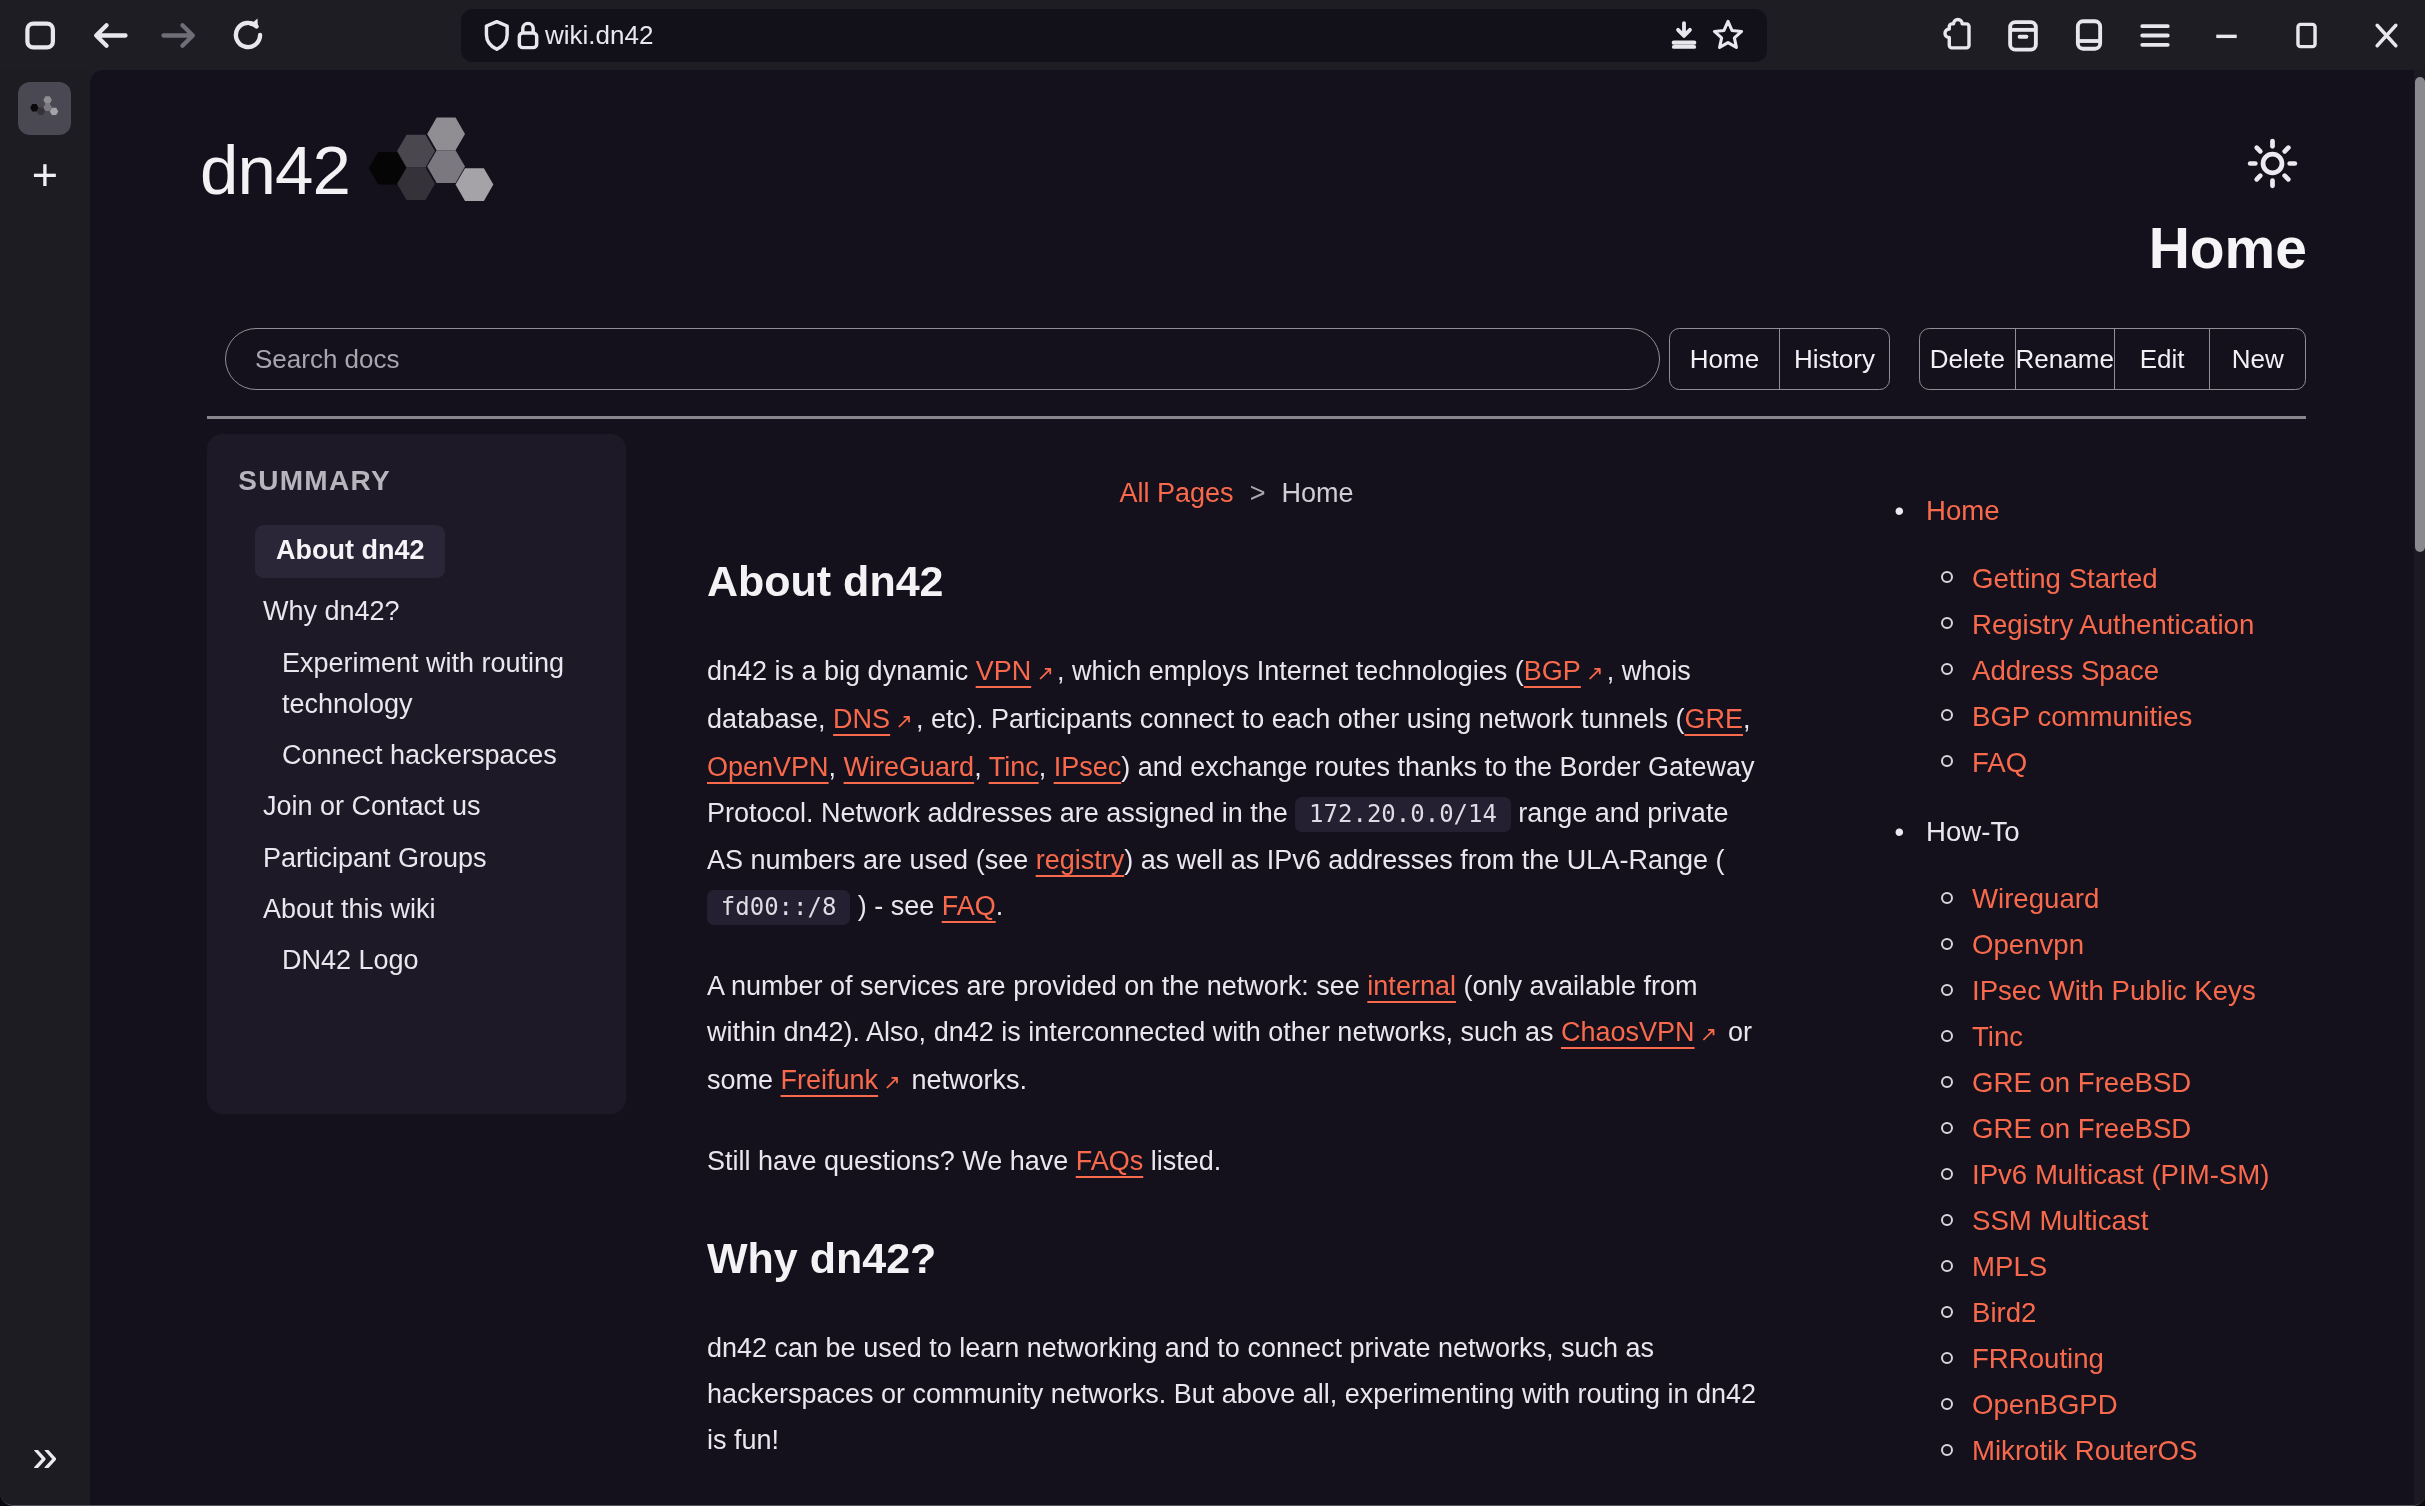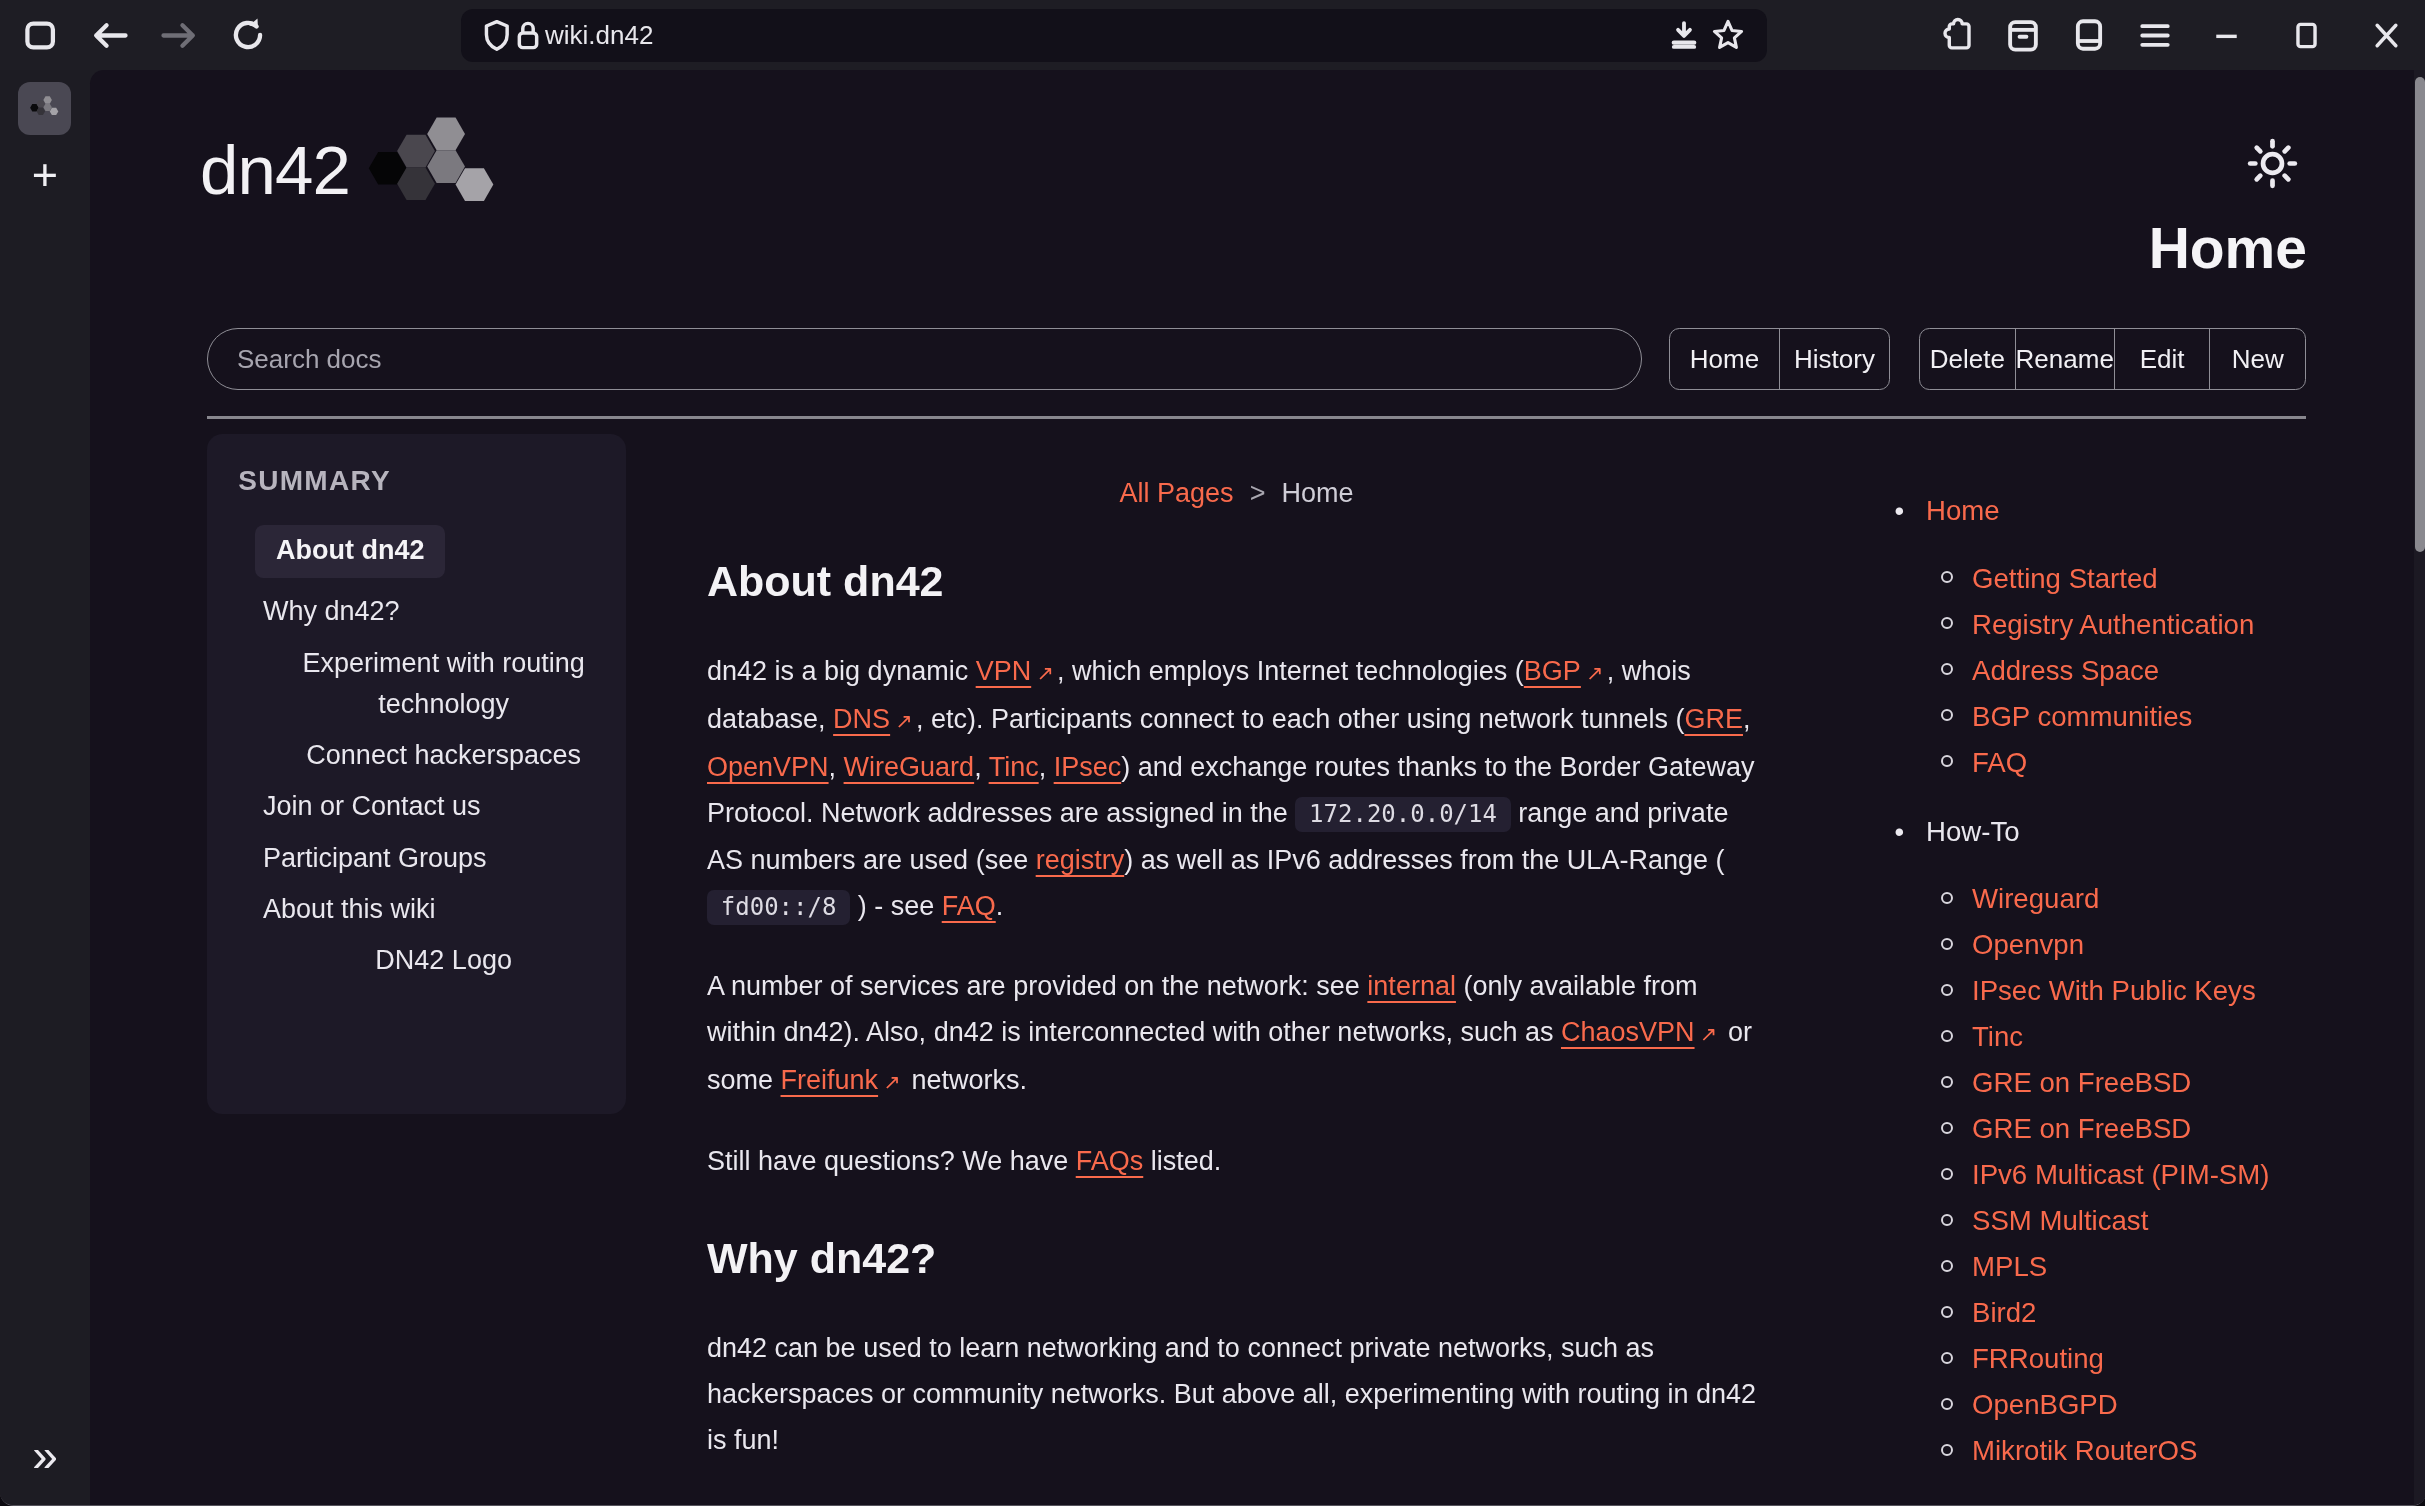--- a/index.html
+++ b/index.html
@@ -31,38 +31,38 @@
   .page { position:absolute; left:90px; top:70px; width:2336px; height:1436px; background:#15111c;
           border-radius:13.8px 0 0 0; overflow:hidden; }
   .scroll-track { position:absolute; right:0; top:0; width:12px; height:100%; background:#1c1923; }
   .scroll-thumb { position:absolute; right:0.9px; top:6.9px; width:10.3px; height:475px; background:#8a898f; border-radius:5.2px; }
 
   .logo-row { position:absolute; left:97px; top:40px; display:flex; align-items:center;margin-left:13px; }
   .logo-text { color:#f2f1f4; font-size:69px; font-weight:500; letter-spacing:-0.9px; }
   .theme-btn { position:absolute; left:2153px; top:64px; width:59px; height:59px; display:flex; align-items:center; justify-content:center; }
   .page-title { position:absolute; right:119px; top:145px; color:#f5f4f7; font-size:57px; font-weight:700; }
 
-  .search-input { position:absolute; left:117px; top:258px; width:1435px; height:62px; background:transparent;
+  .search-input { position:absolute; left:135px; top:258px; width:1435px; height:62px; background:transparent;
                   border:1.7px solid #8f8e96; border-radius:31px; color:#e9e7ee; font-size:26px; padding:0 29px;
                   font-family:"Liberation Sans","DejaVu Sans",sans-serif; outline:none; }
   .search-input::placeholder { color:#a7a5af; }
   .btn-group { position:absolute; top:258px; height:62px; display:flex; border:1.7px solid #8f8e96; border-radius:10.3px; overflow:hidden; }
   .bg1 { left:1579px; width:221px; }
   .bg2 { left:1829px; width:387px; }
   .tbtn { flex:1; background:transparent; border:none; border-left:1.7px solid #8f8e96; color:#f1f0f4;
           font-size:26px; font-family:"Liberation Sans","DejaVu Sans",sans-serif; }
   .tbtn:first-child { border-left:none; }
   .divider { position:absolute; left:117px; top:346px; width:2099px; height:2.6px; background:#88878e; }
 
   
   .summary { position:absolute; left:117px; top:364px; width:419px; height:680px; background:#1d1927;
              border-radius:15.5px; padding:31px 20.7px 0 26px; }
   .summary-title { color:#b7b4be; font-size:28px; font-weight:700; letter-spacing:1.3px; padding-left:5.2px; margin-bottom:27.6px; }
   .s-item { color:#e9e7ee; font-size:27px; line-height:41px; padding-left:30px; margin-bottom:10.3px; }
-  .s-item.ind { padding-left:49px;text-align:center; }
+  .s-item.ind { padding-left:49px; }
   .s-item.act { display:inline-block; margin-left:22.4px; padding:5.2px 20.7px 6.9px; background:#2b2637; border-radius:8.6px;
                 font-weight:700; color:#f5f4f7; margin-bottom:13.8px; }
 
   
   .main { position:absolute; left:617px; top:408px; width:1059px; }
   .crumbs { font-size:27px; margin-bottom:46px;text-align:center; }
   .crumb-link { color:#f96a4c; }
   .crumb-sep { color:#a9a7b0; padding:0 8.6px; }
   .crumb-cur { color:#cfcdd6; }
   .main .h { color:#f3f2f5; font-size:43px; font-weight:700; line-height:53px; margin-bottom:40px; }

